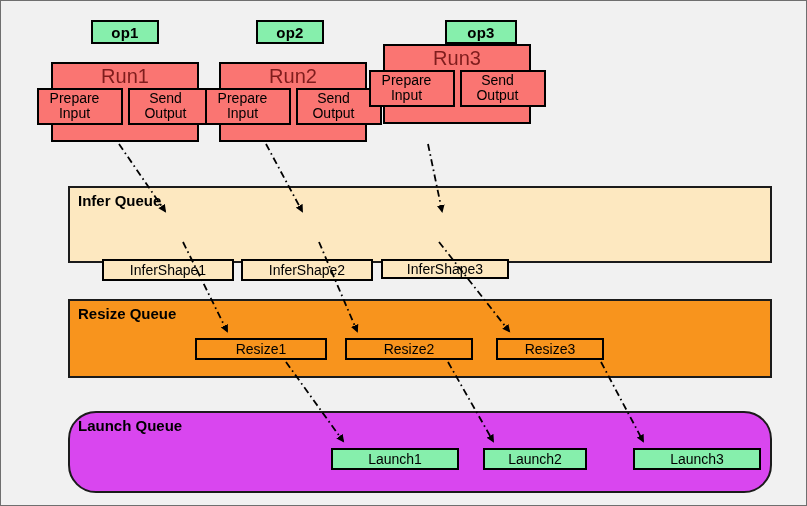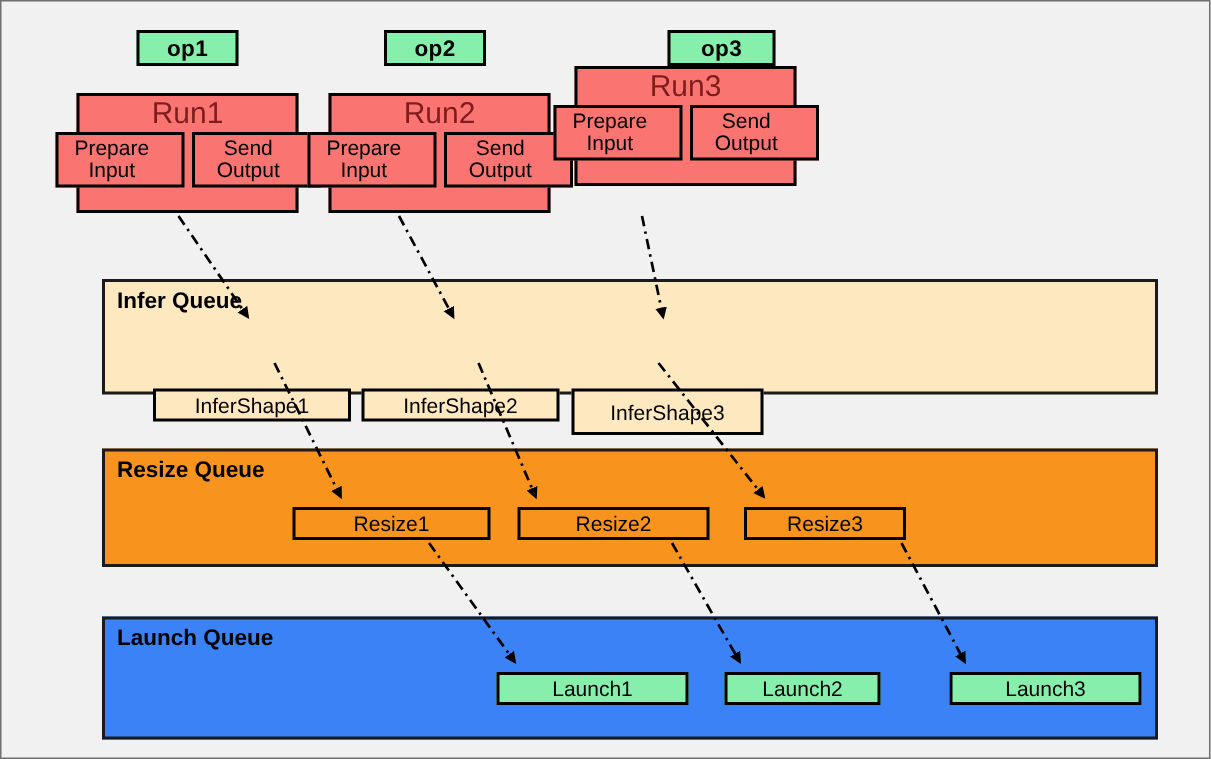--- a/index.html
+++ b/index.html
@@ -74,21 +74,21 @@
   .queue-title {
     position: absolute;
     left: 8px;
     top: 4px;
     font-size: 15px;
     font-weight: bold;
     color: #000;
   }
   .q-infer { background: #fde8c0; }
   .q-resize { background: #f8941d; }
-  .q-launch { background: #3b82f6; }
+  .q-launch { background: #d946ef; border-radius: 28px; }
 
   
   .task {
     border: 2px solid #000000;
     font-size: 14px;
     color: #000;
     display: flex;
     align-items: center;
     justify-content: center;
     line-height: 16px;
@@ -146,21 +146,21 @@
 
   <div class="abs queue q-infer" style="left:67px; top:185px; width:704px; height:77px;">
     <div class="queue-title">Infer Queue</div>
   </div>
   <div class="abs task t-infer" style="left:101px; top:217px; width:132px; height:22px;">
     <span>InferShape1</span>
   </div>
   <div class="abs task t-infer" style="left:240px; top:217px; width:132px; height:22px;text-align:center;">
     <span>InferShape2</span>
   </div>
-  <div class="abs task t-infer" style="left:380px; top:217px; width:128px; height:31px;">
+  <div class="abs task t-infer" style="left:380px; top:217px; width:128px; height:20px;">
     <span>InferShape3</span>
   </div>
 
   <div class="abs queue q-resize" style="left:67px; top:298px; width:704px; height:79px;">
     <div class="queue-title">Resize Queue</div>
   </div>
   <div class="abs task t-resize" style="left:194px; top:337px; width:132px; height:22px;">
     <span>Resize1</span>
   </div>
   <div class="abs task t-resize" style="left:344px; top:337px; width:128px; height:22px;">

